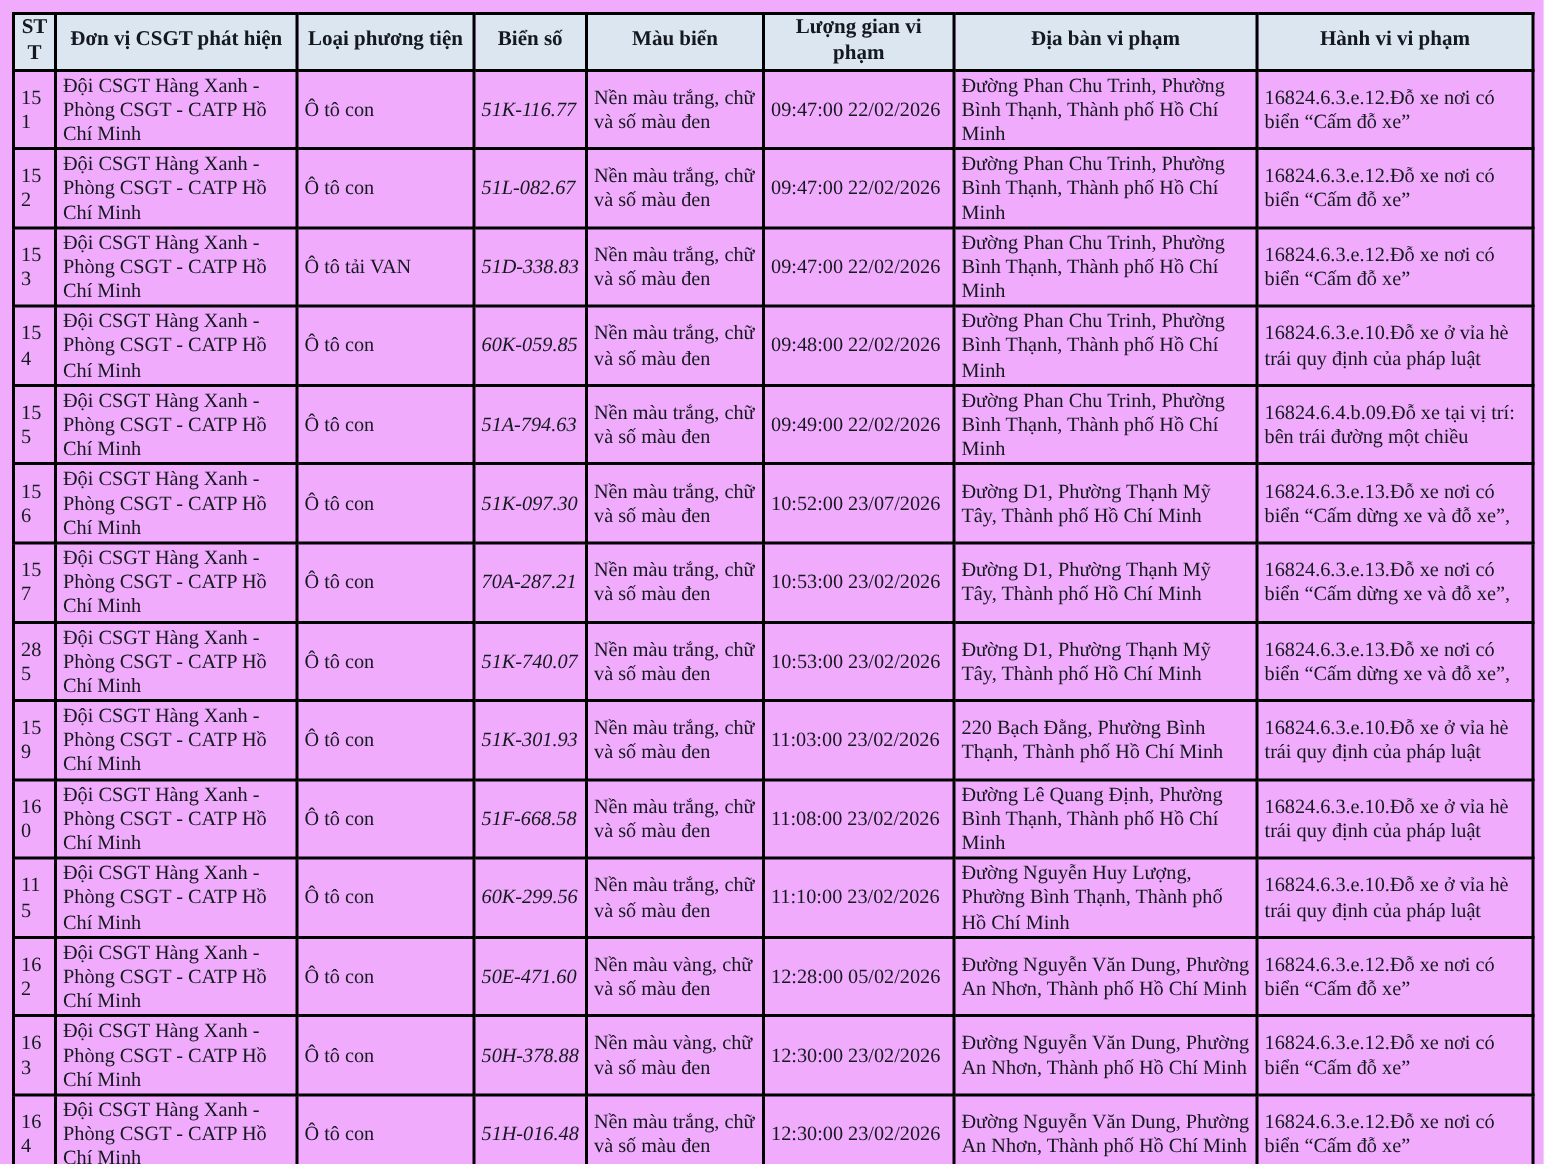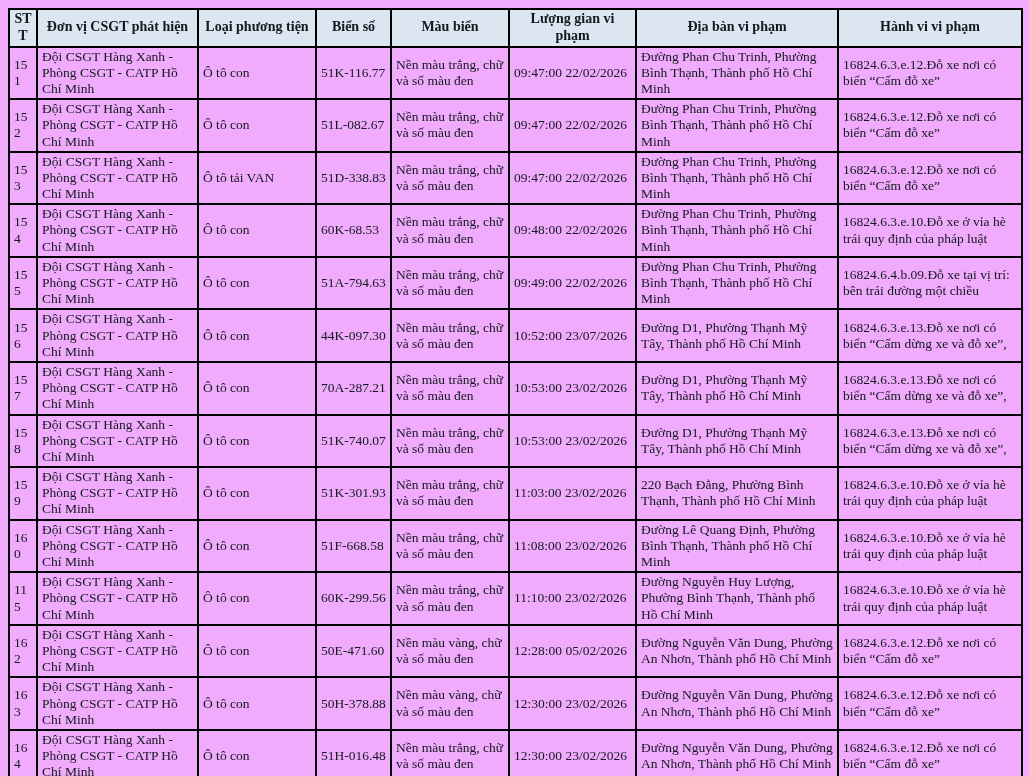--- a/index.html
+++ b/index.html
@@ -37,21 +37,21 @@
     background: var(--header-bg, #dce6f1);
     text-align: center;
     font-weight: bold;
     height: 30px;
     font-size: 14px;
   }
   table.violations td {
     height: 44px;
   }
   td.col-stt { text-align: left; padding: 1px 2px 1px 4px; }
-  td.col-plate { padding: 1px 2px 1px 4px; }
+  td.col-plate { padding: 1px 2px 1px 4px; font-style: italic; }
   td.col-time { padding: 1px 2px 1px 3px; }
   col.c-stt   { width: 28px; }
   col.c-unit  { width: 161px; }
   col.c-type  { width: 118px; }
   col.c-plate { width: 75px; }
   col.c-color { width: 118px; }
   col.c-time  { width: 127px; }
   col.c-loc   { width: 202px; }
   col.c-beh   { width: 184px; }
 </style>
@@ -110,58 +110,58 @@
           <td class="col-plate">51D-338.83</td>
           <td class="col-plate_color">Nền màu trắng, chữ và số màu đen</td>
           <td class="col-time">09:47:00 22/02/2026</td>
           <td class="col-location">Đường Phan Chu Trinh, Phường Bình Thạnh, Thành phố Hồ Chí Minh</td>
           <td class="col-behavior">16824.6.3.e.12.Đỗ xe nơi có biển “Cấm đỗ xe”</td>
         </tr>
         <tr>
           <td class="col-stt">154</td>
           <td class="col-unit">Đội CSGT Hàng Xanh - Phòng CSGT - CATP Hồ Chí Minh</td>
           <td class="col-vehicle_type">Ô tô con</td>
-          <td class="col-plate">60K-68.53</td>
+          <td class="col-plate">60K-059.85</td>
           <td class="col-plate_color">Nền màu trắng, chữ và số màu đen</td>
           <td class="col-time">09:48:00 22/02/2026</td>
           <td class="col-location">Đường Phan Chu Trinh, Phường Bình Thạnh, Thành phố Hồ Chí Minh</td>
           <td class="col-behavior">16824.6.3.e.10.Đỗ xe ở vỉa hè trái quy định của pháp luật</td>
         </tr>
         <tr>
           <td class="col-stt">155</td>
           <td class="col-unit">Đội CSGT Hàng Xanh - Phòng CSGT - CATP Hồ Chí Minh</td>
           <td class="col-vehicle_type">Ô tô con</td>
           <td class="col-plate">51A-794.63</td>
           <td class="col-plate_color">Nền màu trắng, chữ và số màu đen</td>
           <td class="col-time">09:49:00 22/02/2026</td>
           <td class="col-location">Đường Phan Chu Trinh, Phường Bình Thạnh, Thành phố Hồ Chí Minh</td>
           <td class="col-behavior">16824.6.4.b.09.Đỗ xe tại vị trí: bên trái đường một chiều</td>
         </tr>
         <tr>
           <td class="col-stt">156</td>
           <td class="col-unit">Đội CSGT Hàng Xanh - Phòng CSGT - CATP Hồ Chí Minh</td>
           <td class="col-vehicle_type">Ô tô con</td>
-          <td class="col-plate">44K-097.30</td>
+          <td class="col-plate">51K-097.30</td>
           <td class="col-plate_color">Nền màu trắng, chữ và số màu đen</td>
           <td class="col-time">10:52:00 23/07/2026</td>
           <td class="col-location">Đường D1, Phường Thạnh Mỹ Tây, Thành phố Hồ Chí Minh</td>
           <td class="col-behavior">16824.6.3.e.13.Đỗ xe nơi có biển “Cấm dừng xe và đỗ xe”,</td>
         </tr>
         <tr>
           <td class="col-stt">157</td>
           <td class="col-unit">Đội CSGT Hàng Xanh - Phòng CSGT - CATP Hồ Chí Minh</td>
           <td class="col-vehicle_type">Ô tô con</td>
           <td class="col-plate">70A-287.21</td>
           <td class="col-plate_color">Nền màu trắng, chữ và số màu đen</td>
           <td class="col-time">10:53:00 23/02/2026</td>
           <td class="col-location">Đường D1, Phường Thạnh Mỹ Tây, Thành phố Hồ Chí Minh</td>
           <td class="col-behavior">16824.6.3.e.13.Đỗ xe nơi có biển “Cấm dừng xe và đỗ xe”,</td>
         </tr>
         <tr>
-          <td class="col-stt">158</td>
+          <td class="col-stt">285</td>
           <td class="col-unit">Đội CSGT Hàng Xanh - Phòng CSGT - CATP Hồ Chí Minh</td>
           <td class="col-vehicle_type">Ô tô con</td>
           <td class="col-plate">51K-740.07</td>
           <td class="col-plate_color">Nền màu trắng, chữ và số màu đen</td>
           <td class="col-time">10:53:00 23/02/2026</td>
           <td class="col-location">Đường D1, Phường Thạnh Mỹ Tây, Thành phố Hồ Chí Minh</td>
           <td class="col-behavior">16824.6.3.e.13.Đỗ xe nơi có biển “Cấm dừng xe và đỗ xe”,</td>
         </tr>
         <tr>
           <td class="col-stt">159</td>

